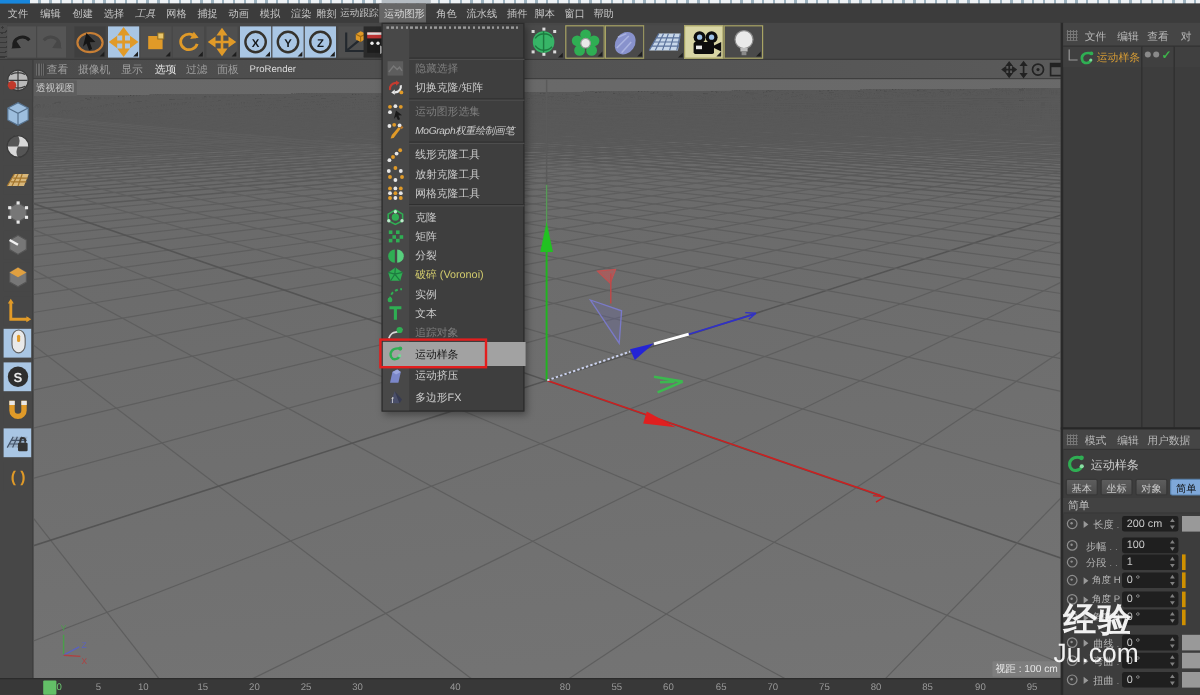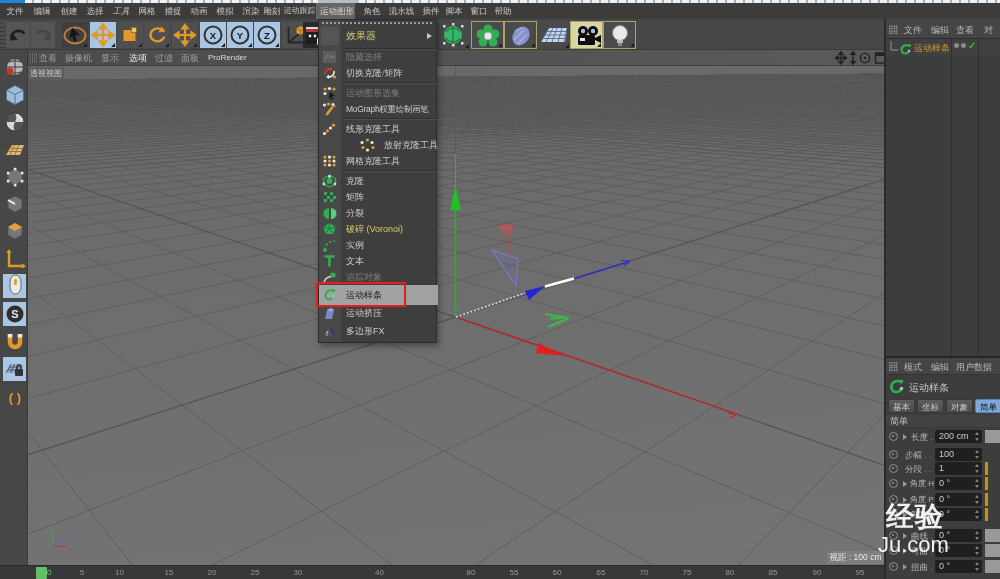--- a/index.html
+++ b/index.html
@@ -1032,25 +1032,20 @@
       <div class="kfc"></div>
       <div class="tri" style="left:19px;top:4px;"></div>
       <div class="albl" style="left:27px;">扭曲<span style="color:#8a8a8a;"> . .</span></div>
       <div class="afld">0 °</div>
       <div class="spin"></div>
       <div class="sfrag"></div>
     </div>
 <div class="abs" style="left:318px;top:19px;width:119px;height:324px;background:#3e3e3e;border:1px solid #2c2c2c;box-shadow:2px 3px 6px rgba(0,0,0,0.35);z-index:40;">
 <div class="abs" style="left:0;top:0;width:22px;height:322px;background:#484848;"></div>
 <div class="abs" style="left:3px;top:2px;width:112px;height:2px;background:repeating-linear-gradient(90deg,#9a9a9a 0,#9a9a9a 2px,transparent 2px,transparent 4px);"></div>
-<div class="abs" style="left:0;top:6px;width:119px;height:20px;">
-        <div class="abs" style="left:2px;top:1px;width:18px;height:18px;background:#555;"></div>
-        <div class="abs" style="left:27px;top:0;height:20px;line-height:20px;font-size:10px;color:#d2cb6d;">效果器</div>
-        <div class="abs" style="left:108px;top:7px;width:0;height:0;border-top:3.5px solid transparent;border-bottom:3.5px solid transparent;border-left:5px solid #c8c8c8;"></div>
-      </div>
 <div class="msep" style="top:27px;"></div>
 <div class="mi dis" style="top:29px;">
         <div class="micon"><svg width="15" height="14">
             <rect x="1" y="1" width="13" height="12" fill="#5d5d5d"></rect>
             <path d="M2 10 l4 -5 l3 3 l2 -2 l2 3" stroke="#787878" stroke-width="1.2" fill="none"></path>
           </svg></div>
         <div class="t" style="">隐藏选择</div>
       </div>
 <div class="mi" style="top:45px;font-family:Liberation Serif, serif;">
         <div class="micon"><svg width="15" height="14">
@@ -1074,33 +1069,33 @@
         <div class="t" style="">运动图形选集</div>
       </div>
 <div class="mi" style="top:81px;">
         <div class="micon"><svg width="15" height="14">
             <circle cx="2.5" cy="3" r="1.6" fill="#e6e6e6"></circle>
             <circle cx="6.5" cy="2" r="1.6" fill="#e09a28"></circle>
             <circle cx="11" cy="2.5" r="1.6" fill="#e6e6e6"></circle>
             <path d="M12 5 L6 13 L3.5 13.5 L4.5 10.5 L10 4 Z" fill="#e09a28"></path>
             <path d="M12 5 l1.5 -1.5" stroke="#b8762a" stroke-width="2"></path>
           </svg></div>
-        <div class="t" style="font-size:8.5px;letter-spacing:-0.3px;">MoGraph权重绘制画笔</div>
+        <div class="t" style="font-size:8.5px;letter-spacing:-0.3px;font-style:italic;">MoGraph权重绘制画笔</div>
       </div>
 <div class="msep" style="top:97px;"></div>
 <div class="mi" style="top:101px;">
         <div class="micon"><svg width="15" height="14">
             <circle cx="2.5" cy="11.5" r="1.6" fill="#e6e6e6"></circle>
             <circle cx="5.5" cy="8.8" r="1.6" fill="#e09a28"></circle>
             <circle cx="8.5" cy="6" r="1.6" fill="#e6e6e6"></circle>
             <circle cx="11.5" cy="3.2" r="1.6" fill="#e09a28"></circle>
           </svg></div>
         <div class="t" style="">线形克隆工具</div>
       </div>
-<div class="mi" style="top:117px;margin-left:38px;">
+<div class="mi" style="top:117px;">
         <div class="micon"><svg width="15" height="14">
             <circle cx="7.5" cy="2" r="1.6" fill="#e09a28"></circle>
             <circle cx="12" cy="4.5" r="1.6" fill="#e6e6e6"></circle>
             <circle cx="13" cy="9.5" r="1.6" fill="#e09a28"></circle>
             <circle cx="7.5" cy="12" r="1.6" fill="#e6e6e6"></circle>
             <circle cx="3" cy="9.5" r="1.6" fill="#e09a28"></circle>
             <circle cx="2" cy="4.5" r="1.6" fill="#e6e6e6"></circle>
           </svg></div>
         <div class="t" style="">放射克隆工具</div>
       </div>

